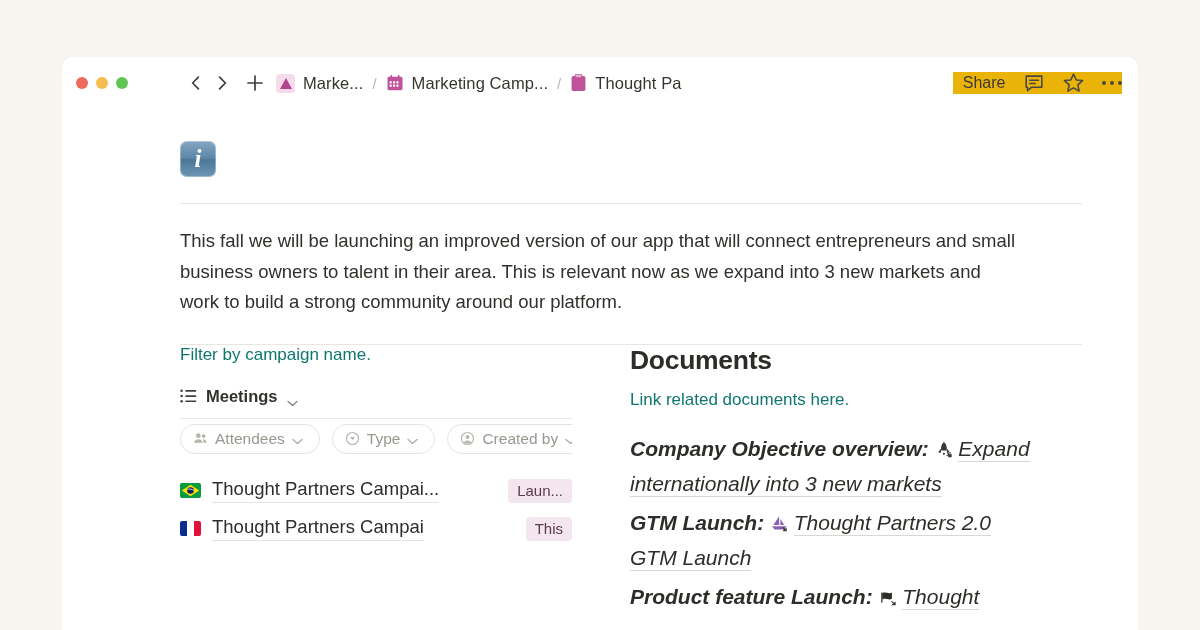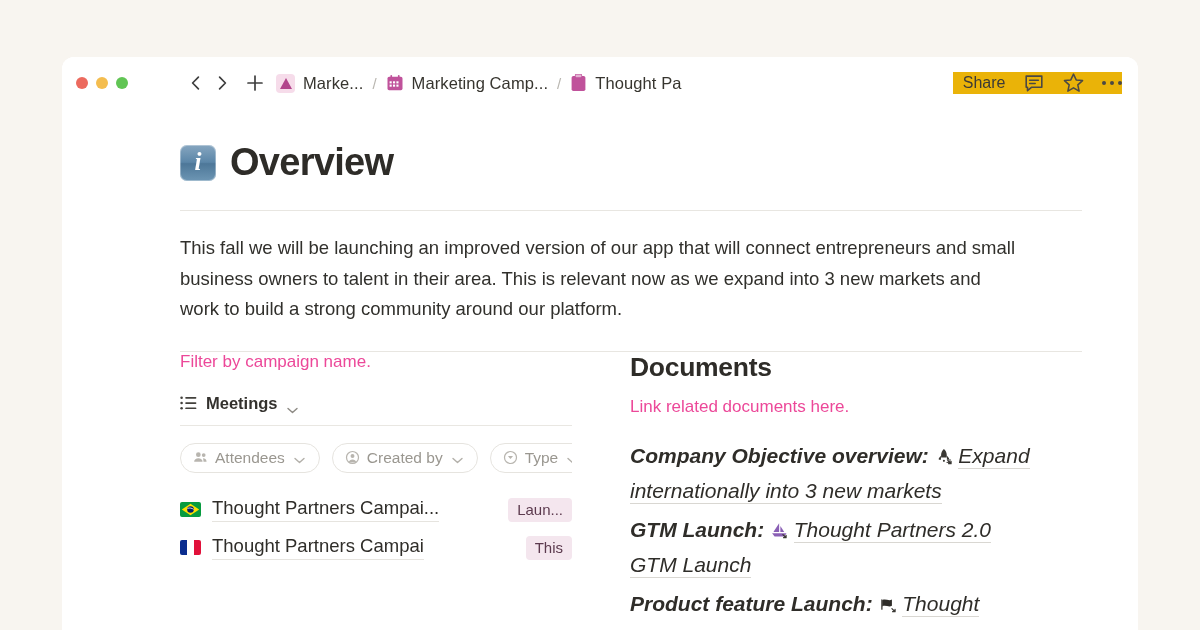--- a/index.html
+++ b/index.html
@@ -123,31 +123,31 @@
 
   
   .cols { display: flex; gap: 0; }
   .col-left { width: 450px; flex: none; }
   .col-right { width: 400px; flex: none; margin-left: 0; }
 
   .col-head {
     font-size: 26.5px; font-weight: 700; color: #2e2c28;
     letter-spacing: -.3px; margin-bottom: 14px;
   }
-  .col-sub { font-size: 17px; color: #ec4899; margin-bottom: 22px; }
+  .col-sub { font-size: 17px; color: #0f766e; margin-bottom: 22px; }
 
   
   .view-row { display: flex; align-items: center; gap: 9px; }
   .view-name { font-size: 16.5px; font-weight: 700; color: #33312d; }
   .list-ic { width: 17px; height: 14px; flex: none; }
   .caret { width: 11px; height: 7px; flex: none; }
 
   .view-rule { height: 1px; background: #e9e7e2; margin: 12px 0 0 0; width: 392px; }
 
-  .chips { display: flex; gap: 12px; margin-top: 17px; text-align: center; }
+  .chips { display: flex; gap: 12px; margin-top: 5px; }
   .chip {
     display: flex; align-items: center; gap: 7px;
     height: 30px; padding: 0 12px;
     border: 1px solid #e6e4df; border-radius: 16px;
     font-size: 15.5px; color: #9a9790;
     white-space: nowrap; flex: none;
     background: #fff;
   }
   .chip .cic { width: 15px; height: 15px; flex: none; }
 
@@ -294,21 +294,20 @@
             <span></span>
             <span></span>
         </span>
       </div>
     </div>
 
     <div class="page">
 
       <div class="title-row">
         <span class="title-emoji">i</span>
-        <h1 class="page-title">Overview</h1>
       </div>
 
       <div class="rule"></div>
 
       <p class="intro">This fall we will be launching an improved version of our app that will connect entrepreneurs and small business owners to talent in their area. This is relevant now as we expand into 3 new markets and work to build a strong community around our platform.</p>
 
       <div class="rule"></div>
 
       <div class="cols">
 
@@ -356,40 +355,40 @@
                   <svg width="11" height="7" viewBox="0 0 11 7" fill="none">
                     <path d="M1 1.4 5.5 5.6 10 1.4" stroke="#b3b0aa" stroke-width="1.4" stroke-linecap="round" stroke-linejoin="round"></path>
                   </svg>
                 </span>
               </div>
 
               <div class="chip">
                 <span class="cic">
                   <svg width="15" height="15" viewBox="0 0 16 16" fill="none">
                     <circle cx="8" cy="8" r="6.4" stroke="#b8b5af" stroke-width="1.3"></circle>
+                    <path d="M5.3 6.5 8 9.7l2.7-3.2z" fill="#b8b5af"></path>
+                  </svg>
+                </span>
+                <span>Type</span>
+                <span class="cic">
+                  <svg width="11" height="7" viewBox="0 0 11 7" fill="none">
+                    <path d="M1 1.4 5.5 5.6 10 1.4" stroke="#b3b0aa" stroke-width="1.4" stroke-linecap="round" stroke-linejoin="round"></path>
+                  </svg>
+                </span>
+              </div>
+
+              <div class="chip">
+                <span class="cic">
+                  <svg width="15" height="15" viewBox="0 0 16 16" fill="none">
+                    <circle cx="8" cy="8" r="6.4" stroke="#b8b5af" stroke-width="1.3"></circle>
                     <circle cx="8" cy="6.4" r="2.1" fill="#b8b5af"></circle>
                     <path d="M3.9 13.2c.5-2 2.1-3.1 4.1-3.1s3.6 1.1 4.1 3.1z" fill="#b8b5af"></path>
                   </svg>
                 </span>
                 <span>Created by</span>
-                <span class="cic">
-                  <svg width="11" height="7" viewBox="0 0 11 7" fill="none">
-                    <path d="M1 1.4 5.5 5.6 10 1.4" stroke="#b3b0aa" stroke-width="1.4" stroke-linecap="round" stroke-linejoin="round"></path>
-                  </svg>
-                </span>
-              </div>
-
-              <div class="chip">
-                <span class="cic">
-                  <svg width="15" height="15" viewBox="0 0 16 16" fill="none">
-                    <circle cx="8" cy="8" r="6.4" stroke="#b8b5af" stroke-width="1.3"></circle>
-                    <path d="M5.3 6.5 8 9.7l2.7-3.2z" fill="#b8b5af"></path>
-                  </svg>
-                </span>
-                <span>Type</span>
                 <span class="cic">
                   <svg width="11" height="7" viewBox="0 0 11 7" fill="none">
                     <path d="M1 1.4 5.5 5.6 10 1.4" stroke="#b3b0aa" stroke-width="1.4" stroke-linecap="round" stroke-linejoin="round"></path>
                   </svg>
                 </span>
               </div>
             </div>
 
             <div class="rows">
 

